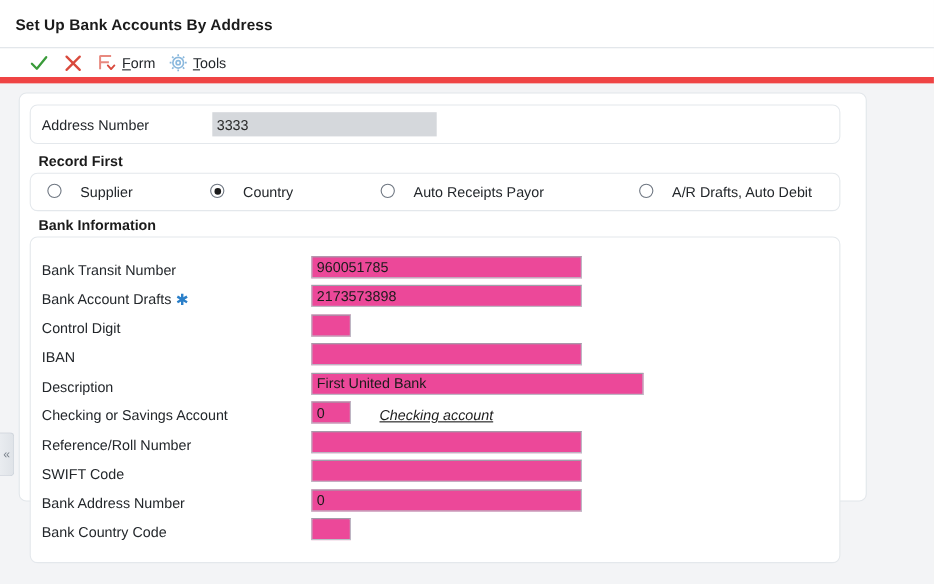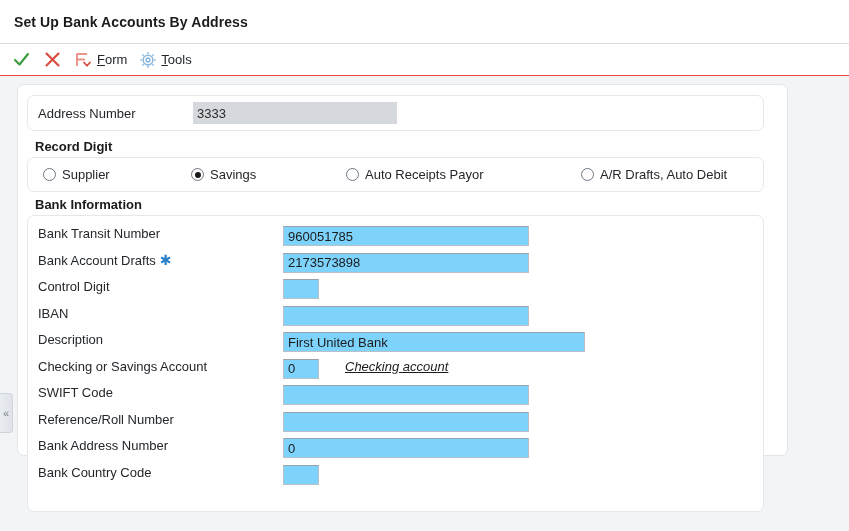--- a/index.html
+++ b/index.html
@@ -31,24 +31,24 @@
     font-size: 14px;
     font-weight: bold;
     color: #1b1b1b;
     letter-spacing: 0.1px;
   }
 
   
   .toolbar {
     height: 32px;
     background: #ffffff;
-    border-bottom: 1px solid #ef4444;
-    display: flex;
-    align-items: center;
-    padding-left: 6px;
+    border-bottom: 6px solid #ef4444;
+    display: flex;
+    align-items: center;
+    padding-left: 20px;
     box-sizing: border-box;
   }
   .tb-btn {
     display: flex;
     align-items: center;
     gap: 4px;
     height: 26px;
     padding: 0 6px;
     cursor: pointer;
     border-radius: 2px;
@@ -147,21 +147,21 @@
 
   .ip {
     box-sizing: border-box;
     font-family: "Liberation Sans", sans-serif;
     font-size: 13px;
     color: #1b1b1b;
     height: 20px;
     padding: 0 4px;
     border: 1px solid #b9c0c7;
     border-top-color: #9aa2aa;
-    background: #7dd3fc;
+    background: #ec4899;
     outline: none;
   }
   .ip.readonly {
     background: #d5d8dc;
     border: none;
     height: 22px;
     color: #2b2b2b;
   }
   .ip.w-std { width: 246px; }
   .ip.w-desc { width: 302px; }
@@ -174,22 +174,21 @@
     white-space: nowrap;
   }
 
   .addr-label { margin-left: 10px; width: 155px; }
   .addr-value-wrap { display: flex; align-items: center; flex-direction: column; }
   .addr-name { margin-left: 26px; }
 
   
   .radio-item {
     display: flex;
-    align-items: center;
-    gap: 6px;
+    gap: 17px;
     cursor: pointer;
     user-select: none;
   }
   .radio-item:nth-child(1) { margin-left: 15px; width: 148px; }
   .radio-item:nth-child(2) { width: 155px; }
   .radio-item:nth-child(3) { width: 235px; }
   .radio-dot {
     width: 13px;
     height: 13px;
     border: 1px solid #6f7782;
@@ -206,21 +205,21 @@
     top: 2.5px;
     width: 6px;
     height: 6px;
     border-radius: 50%;
     background: #1b1b1b;
   }
 
   
   .row {
     display: flex;
-    align-items: flex-start;
+    align-items: flex-end;
     height: 26.5px;
     padding-left: 10px;
   }
   .row .field-label {
     width: 245px;
     display: flex;
     align-items: center;
   }
   .row .suffix { margin-left: 26px; text-decoration: underline; }
 
@@ -288,31 +287,31 @@
   <div class="outer-panel">
 
     <div class="group-box addr-box">
       <span class="field-label addr-label">Address Number</span>
       <div class="addr-value-wrap">
         <input class="ip readonly" style="width: 204px;" type="text" readonly="" value="3333">
       </div>
     </div>
 
     <div class="rt-wrap">
-      <div class="group-title">Record Digit</div>
+      <div class="group-title">Record First</div>
       <div class="group-box rt-box">
 
         <div class="radio-item">
           <span class="radio-dot"></span>
           <span class="field-label">Supplier</span>
         </div>
 
         <div class="radio-item">
           <span class="radio-dot on"></span>
-          <span class="field-label">Savings</span>
+          <span class="field-label">Country</span>
         </div>
 
         <div class="radio-item">
           <span class="radio-dot"></span>
           <span class="field-label">Auto Receipts Payor</span>
         </div>
 
         <div class="radio-item">
           <span class="radio-dot"></span>
           <span class="field-label">A/R Drafts, Auto Debit</span>
@@ -363,28 +362,28 @@
         <div class="row">
           <span class="field-label">
             <span>Checking or Savings Account</span>
           </span>
           <input class="ip w-tiny" type="text" value="0" style="">
           <span class="static-italic suffix">Checking account</span>
         </div>
 
         <div class="row">
           <span class="field-label">
+            <span>Reference/Roll Number</span>
+          </span>
+          <input class="ip w-std" type="text" value="" style="">
+        </div>
+
+        <div class="row">
+          <span class="field-label">
             <span>SWIFT Code</span>
-          </span>
-          <input class="ip w-std" type="text" value="" style="">
-        </div>
-
-        <div class="row">
-          <span class="field-label">
-            <span>Reference/Roll Number</span>
           </span>
           <input class="ip w-std" type="text" value="" style="">
         </div>
 
         <div class="row">
           <span class="field-label">
             <span>Bank Address Number</span>
           </span>
           <input class="ip w-std" type="text" value="0" style="">
         </div>

